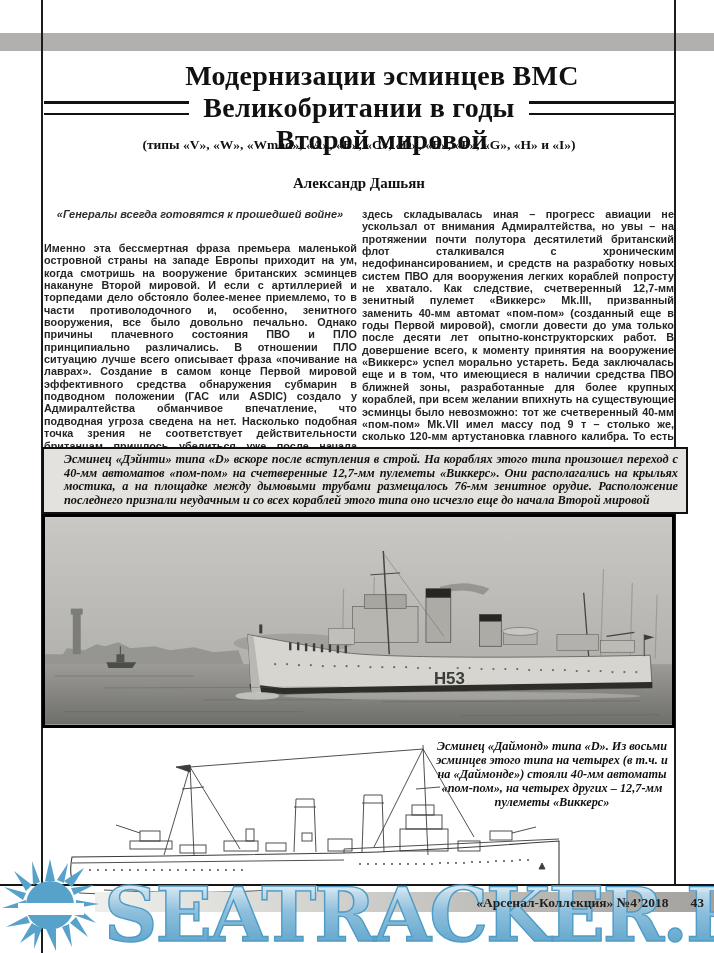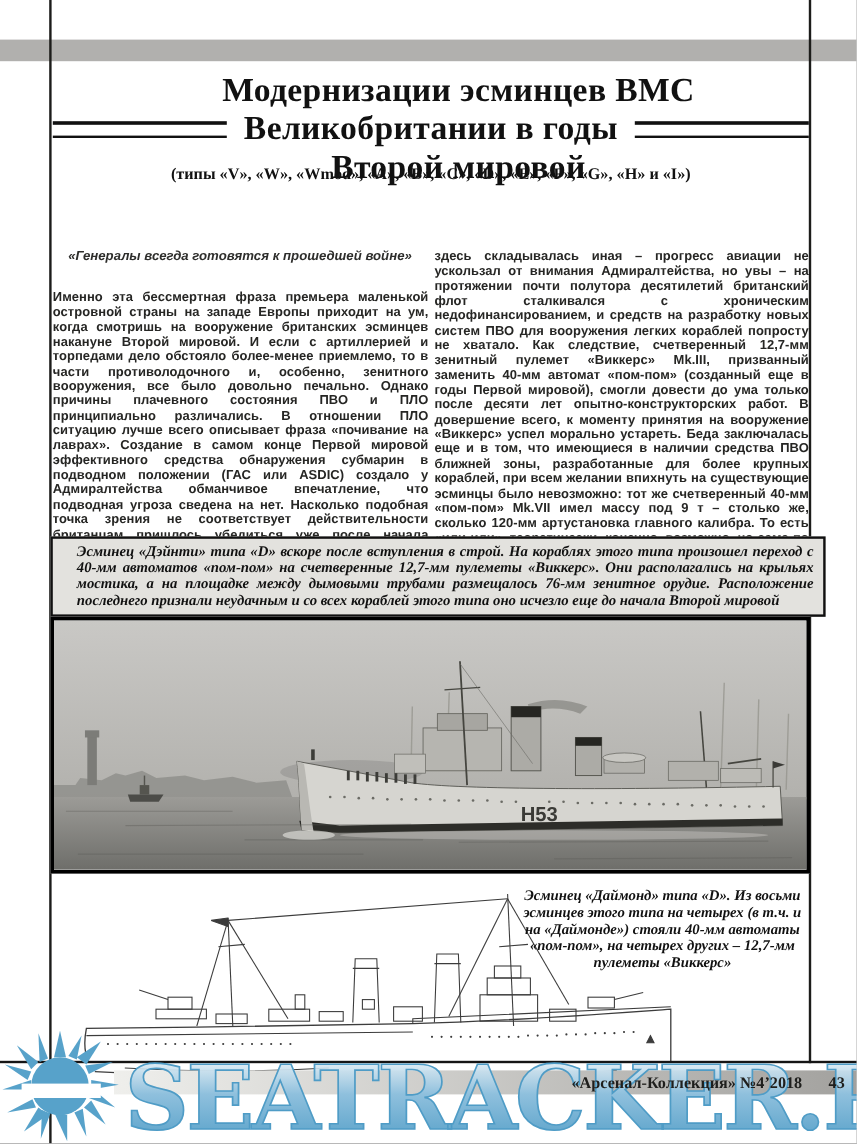--- a/index.html
+++ b/index.html
@@ -65,20 +65,21 @@
   <div class="abs" id="border-right"></div>
 
   <div class="abs title-line" style="top:60px;">Модернизации эсминцев ВМС</div>
   <div class="abs title-line" style="top:124px;">Второй мировой</div>
   <div class="abs" id="title-row2">
     <div class="rule"></div>
     <div class="t">Великобритании в годы</div>
     <div class="rule"></div>
   </div>
   <div class="abs" id="subtitle">(типы «V», «W», «Wmod», «A», «B», «C», «D», «E», «F», «G», «H» и «I»)</div>
+  <div class="abs" id="author">Александр Дашьян</div>
 
   <div class="abs" id="epigraph">
     <div>«Генералы всегда готовятся к прошедшей войне»</div>
   </div>
 
   <div class="abs bodycol" id="col-left">Именно эта бессмертная фраза премьера маленькой островной страны на западе Европы приходит на ум, когда смотришь на вооружение британских эсминцев накануне Второй мировой. И если с артиллерией и торпедами дело обстояло более-менее приемлемо, то в части противолодочного и, особенно, зенитного вооружения, все было довольно печально. Однако причины плачевного состояния ПВО и ПЛО принципиально различались. В отношении ПЛО ситуацию лучше всего описывает фраза «почивание на лаврах». Создание в самом конце Первой мировой эффективного средства обнаружения субмарин в подводном положении (ГАС или ASDIC) создало у Адмиралтейства обманчивое впечатление, что подводная угроза сведена на нет. Насколько подобная точка зрения не соответствует действительности британцам пришлось убедиться уже после начала Второй мировой... Что до ПВО, ситуация</div>
   <div class="abs bodycol" id="col-right">здесь складывалась иная – прогресс авиации не ускользал от внимания Адмиралтейства, но увы – на протяжении почти полутора десятилетий британский флот сталкивался с хроническим недофинансированием, и средств на разработку новых систем ПВО для вооружения легких кораблей попросту не хватало. Как следствие, счетверенный 12,7-мм зенитный пулемет «Виккерс» Mk.III, призванный заменить 40-мм автомат «пом-пом» (созданный еще в годы Первой мировой), смогли довести до ума только после десяти лет опытно-конструкторских работ. В довершение всего, к моменту принятия на вооружение «Виккерс» успел морально устареть. Беда заключалась еще и в том, что имеющиеся в наличии средства ПВО ближней зоны, разработанные для более крупных кораблей, при всем желании впихнуть на существующие эсминцы было невозможно: тот же счетверенный 40-мм «пом-пом» Mk.VII имел массу под 9 т – столько же, сколько 120-мм артустановка главного калибра. То есть «или-или», теоретически, конечно, возможно, но сама по себе подобная идея перед войной казалась дикой.</div>
 
   <div class="abs" id="caption-box">Эсминец «Дэйнти» типа «D» вскоре после вступления в строй. На кораблях этого типа произошел переход с 40-мм автоматов «пом-пом» на счетверенные 12,7-мм пулеметы «Виккерс». Они располагались на крыльях мостика, а на площадке между дымовыми трубами размещалось 76-мм зенитное орудие. Расположение последнего признали неудачным и со всех кораблей этого типа оно исчезло еще до начала Второй мировой</div>
 

